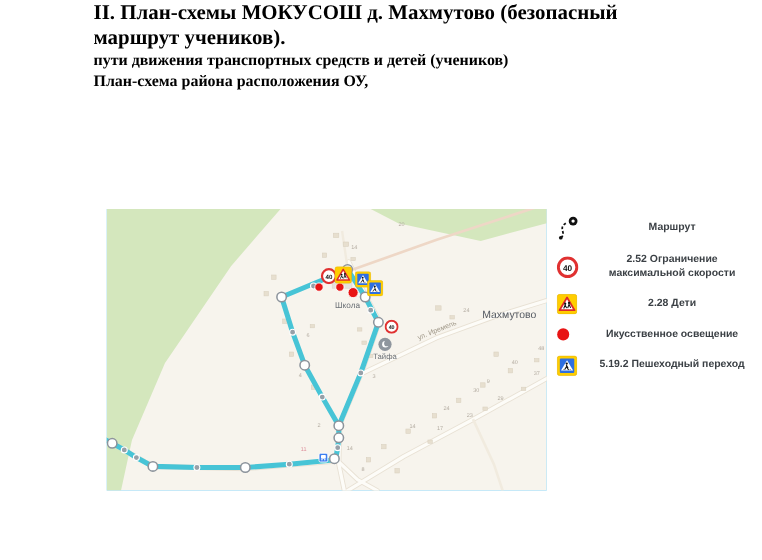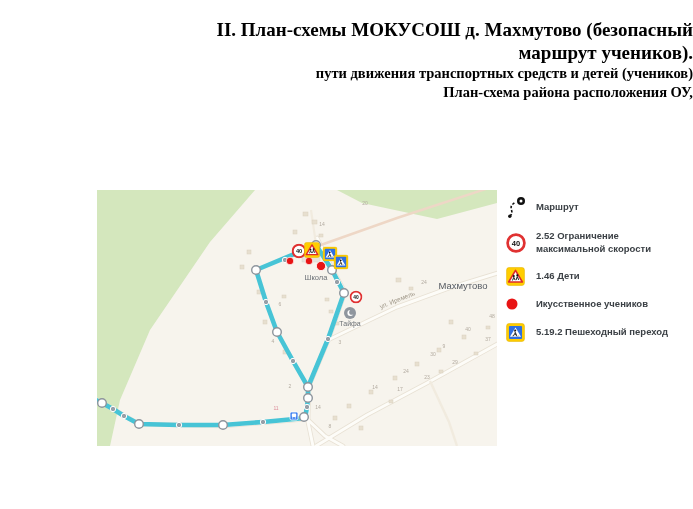--- a/index.html
+++ b/index.html
@@ -1,25 +1,25 @@
 <!DOCTYPE html>
 <html><head>
 <meta charset="utf-8">
 <style>
   html,body{margin:0;padding:0;}
   body{width:693px;height:509px;position:relative;background:#ffffff;overflow:hidden;
        font-family:"Liberation Sans",sans-serif;}
-  .title-block{position:absolute;left:85px;top:18px;width:608px;text-align:right;
+  .title-block{position:absolute;left:85px;top:0;width:608px;text-align:left;
                font-family:"Liberation Serif",serif;font-weight:bold;color:#000;}
   .title-main{font-size:19px;line-height:23px;}
   .title-sub{font-size:14.5px;line-height:19px;}
   .map-wrap{position:absolute;left:97px;top:190px;width:400px;height:256px;background:#7dd3fc;}
   .map-wrap svg{display:block;}
   .legend{position:absolute;left:506px;top:196px;width:186px;display:flex;
-          flex-direction:column;gap:12px;}
+          flex-direction:column;gap:12px;text-align:center;}
   .legend-row{display:flex;align-items:center;}
   .legend-icon{width:30px;flex:0 0 30px;display:flex;align-items:center;justify-content:flex-start;}
   .legend-label{font-size:9.5px;font-weight:700;color:#3b4045;line-height:12.5px;width:150px;}
   text{font-family:"Liberation Sans",sans-serif;}
 </style>
 </head>
 <body>
 
 <div class="title-block">
   <div class="title-main">II. План-схемы МОКУСОШ д. Махмутово (безопасный</div>
@@ -207,29 +207,29 @@
         </svg>
       </span>
       <span class="legend-label">2.52 Ограничение максимальной скорости</span>
     </div>
     <div class="legend-row">
       <span class="legend-icon">
         <svg width="19" height="19">
           <use href="#sym-children" width="19" height="19"></use>
         </svg>
       </span>
-      <span class="legend-label">1.46 Дети</span>
+      <span class="legend-label">2.28 Дети</span>
     </div>
     <div class="legend-row">
       <span class="legend-icon">
         <svg width="12" height="12">
           <circle cx="6" cy="6" r="5.5" fill="#e81414"></circle>
         </svg>
       </span>
-      <span class="legend-label">Икусственное учеников</span>
+      <span class="legend-label">Икусственное освещение</span>
     </div>
     <div class="legend-row">
       <span class="legend-icon">
         <svg width="19" height="19">
           <use href="#sym-ped" width="19" height="19"></use>
         </svg>
       </span>
       <span class="legend-label">5.19.2 Пешеходный переход</span>
     </div>
   </div>

